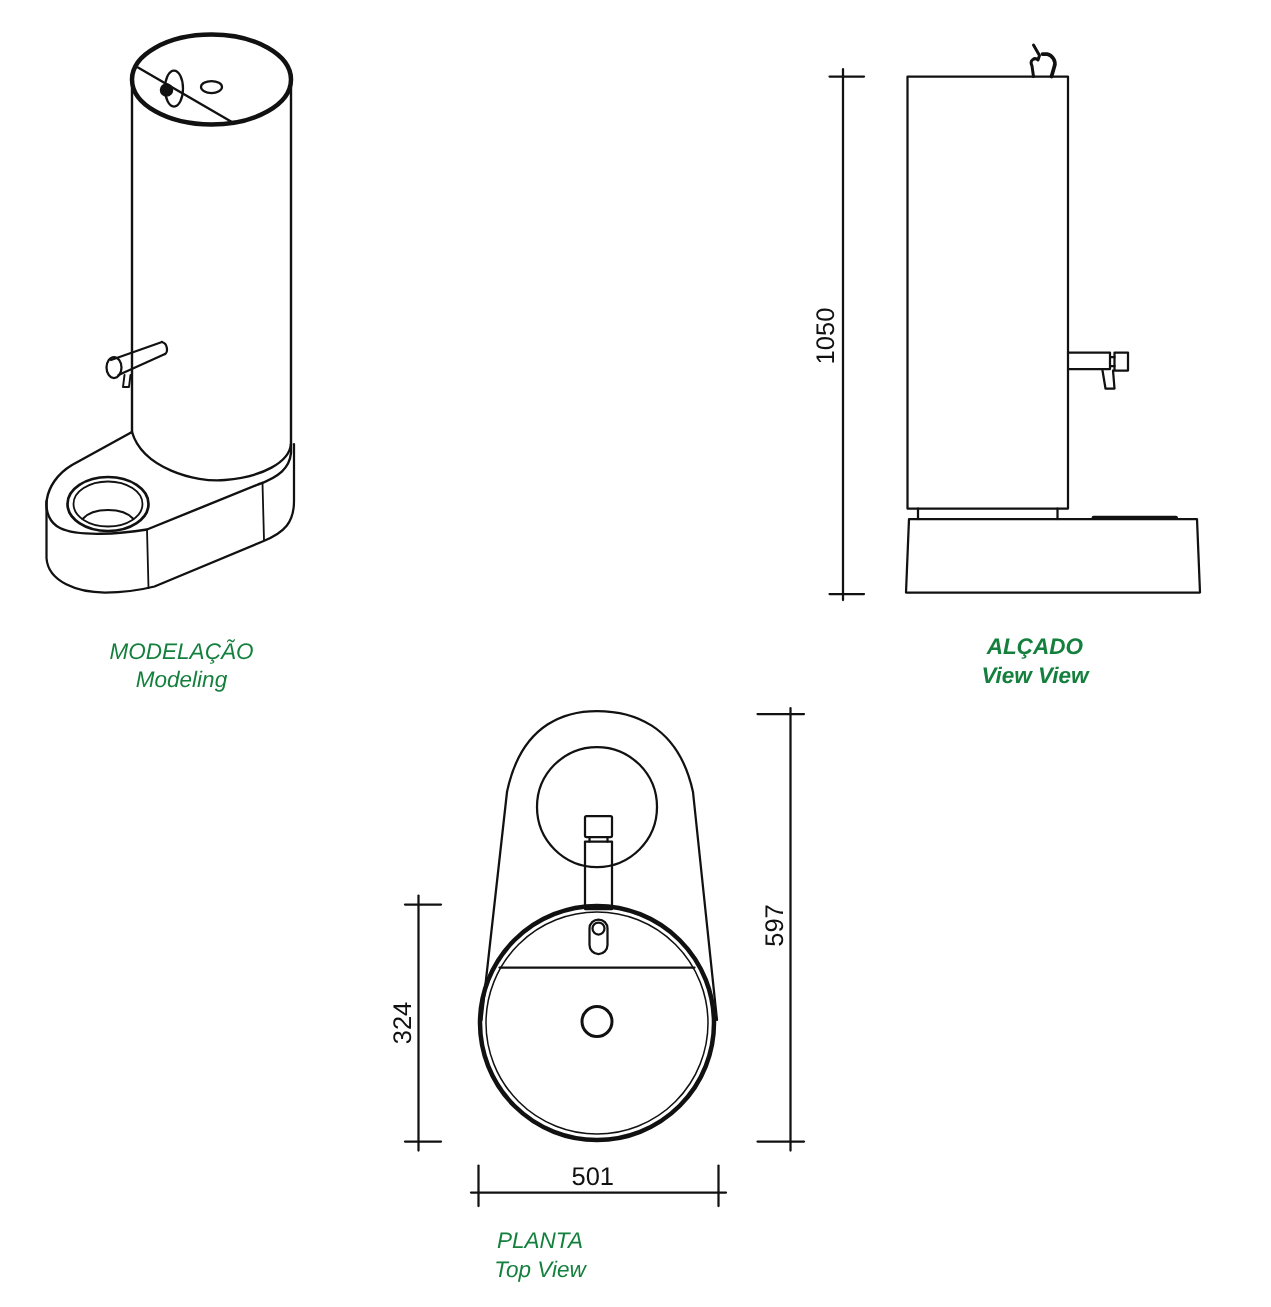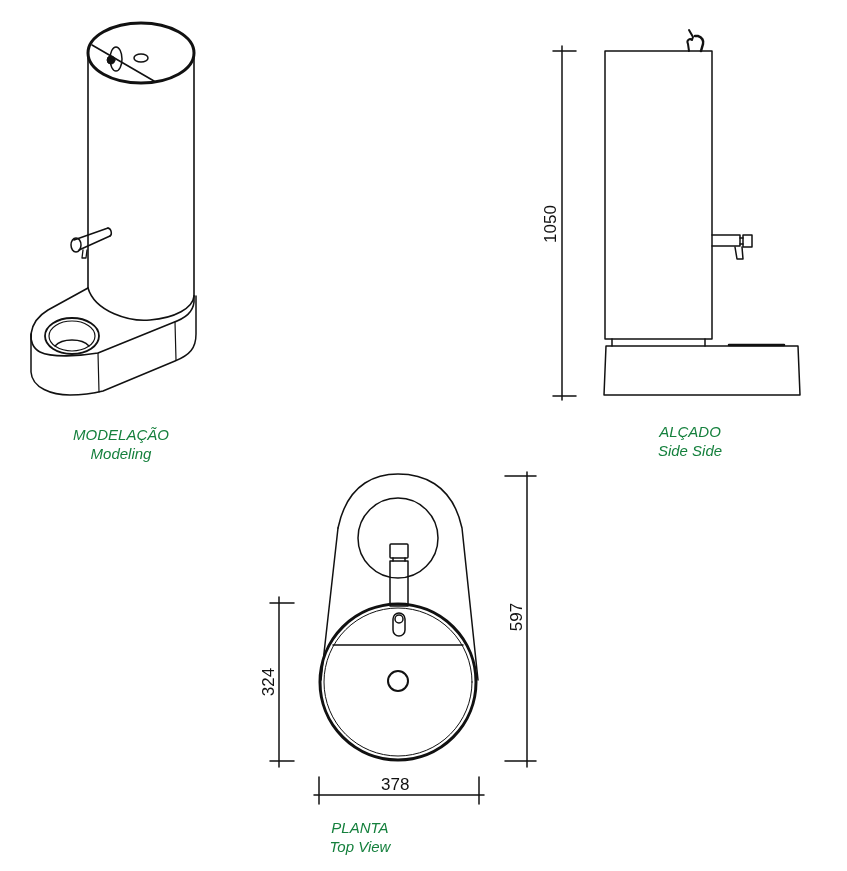--- a/index.html
+++ b/index.html
@@ -94,26 +94,26 @@
 
     <line x1="314" y1="795" x2="484" y2="795"></line>
     <line x1="319" y1="777" x2="319" y2="804"></line>
     <line x1="479" y1="777" x2="479" y2="804"></line>
   </g>
 </svg>
 
 <div class="dim vert" style="left:529px;top:214px;width:44px;height:20px;text-align:center;">1050</div>
 <div class="dim vert" style="left:500px;top:607px;width:34px;height:20px;text-align:center;">597</div>
 <div class="dim vert" style="left:252px;top:672px;width:34px;height:20px;text-align:center;">324</div>
-<div class="dim" style="left:381px;top:775px;">378</div>
+<div class="dim" style="left:381px;top:775px;">501</div>
 
 <div class="caption" style="left:121px;top:425px;">
   <div>MODELAÇÃO</div>
   <div>Modeling</div>
 </div>
-<div class="caption" style="left:690px;top:422px;">
+<div class="caption" style="left:690px;top:422px;font-weight:bold;">
   <div>ALÇADO</div>
-  <div>Side Side</div>
+  <div>View View</div>
 </div>
 <div class="caption" style="left:360px;top:818px;">
   <div>PLANTA</div>
   <div>Top View</div>
 </div>
 
 </body></html>

